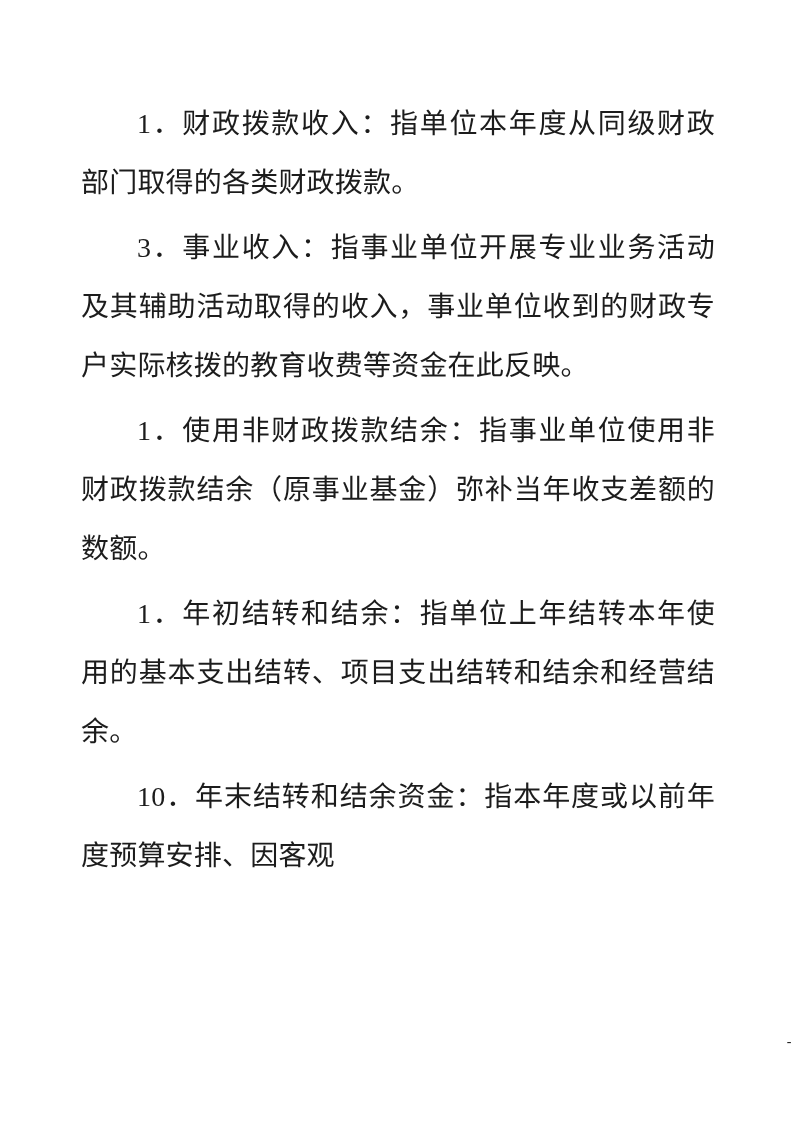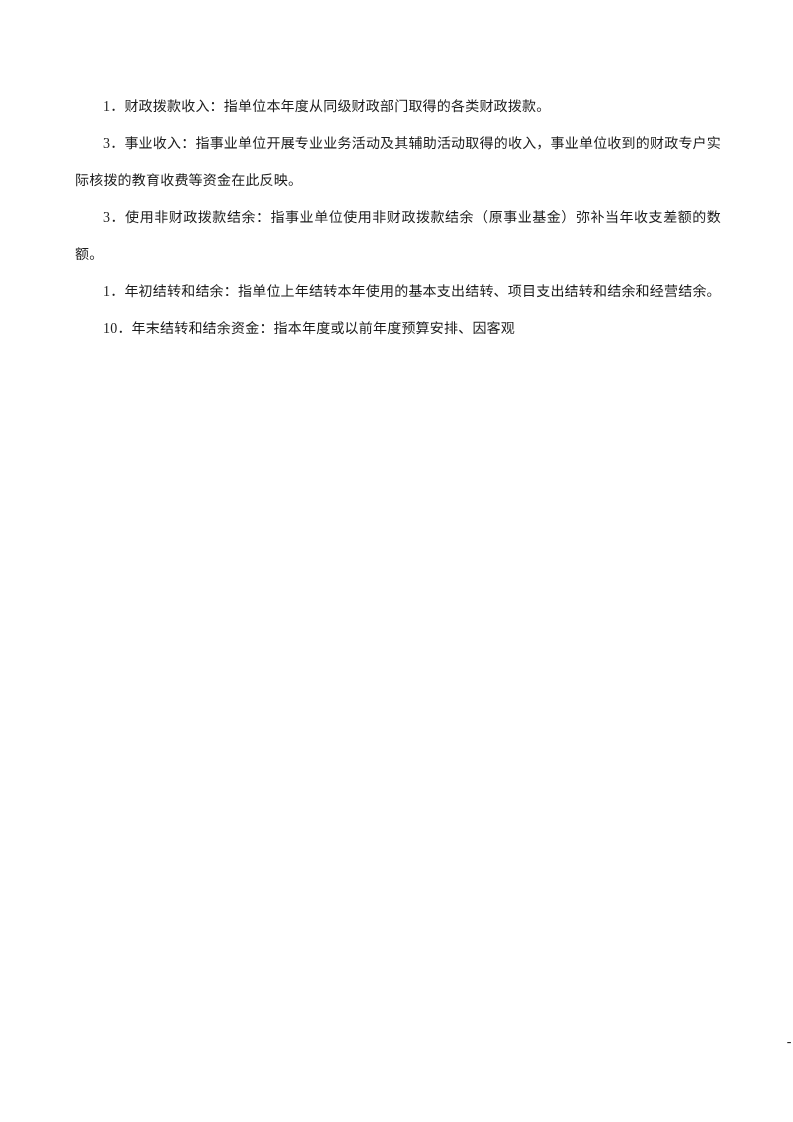--- a/index.html
+++ b/index.html
@@ -18,24 +18,24 @@
   }
   .content {
     position: absolute;
     top: 88px;
     left: 75px;
     width: 646px;
     text-align: justify;
     text-justify: inter-ideograph;
   }
   .content p.para {
-    margin: 0;
+    margin: 6px;
     padding: 0;
-    font-size: 14px;
-    line-height: 37px;
+    font-size: 28px;
+    line-height: 59px;
     text-indent: 2em;
     letter-spacing: 0.2px;
     word-break: break-all;
   }
   .footer {
     position: absolute;
     top: 1032px;
     left: 0;
     width: 100%;
     text-align: right;
@@ -48,20 +48,20 @@
     font-family: "Liberation Serif", "DejaVu Serif", serif;
   }
 </style>
 </head>
 <body>
 
 <div class="page">
   <div class="content">
       <p class="para">1．财政拨款收入：指单位本年度从同级财政部门取得的各类财政拨款。</p>
       <p class="para">3．事业收入：指事业单位开展专业业务活动及其辅助活动取得的收入，事业单位收到的财政专户实际核拨的教育收费等资金在此反映。</p>
-      <p class="para">3．使用非财政拨款结余：指事业单位使用非财政拨款结余（原事业基金）弥补当年收支差额的数额。</p>
+      <p class="para">1．使用非财政拨款结余：指事业单位使用非财政拨款结余（原事业基金）弥补当年收支差额的数额。</p>
       <p class="para">1．年初结转和结余：指单位上年结转本年使用的基本支出结转、项目支出结转和结余和经营结余。</p>
       <p class="para">10．年末结转和结余资金：指本年度或以前年度预算安排、因客观</p>
     </div>
   <div class="footer">
     <span class="page-number">- 21 -</span>
   </div>
 </div>
 
 </body></html>

